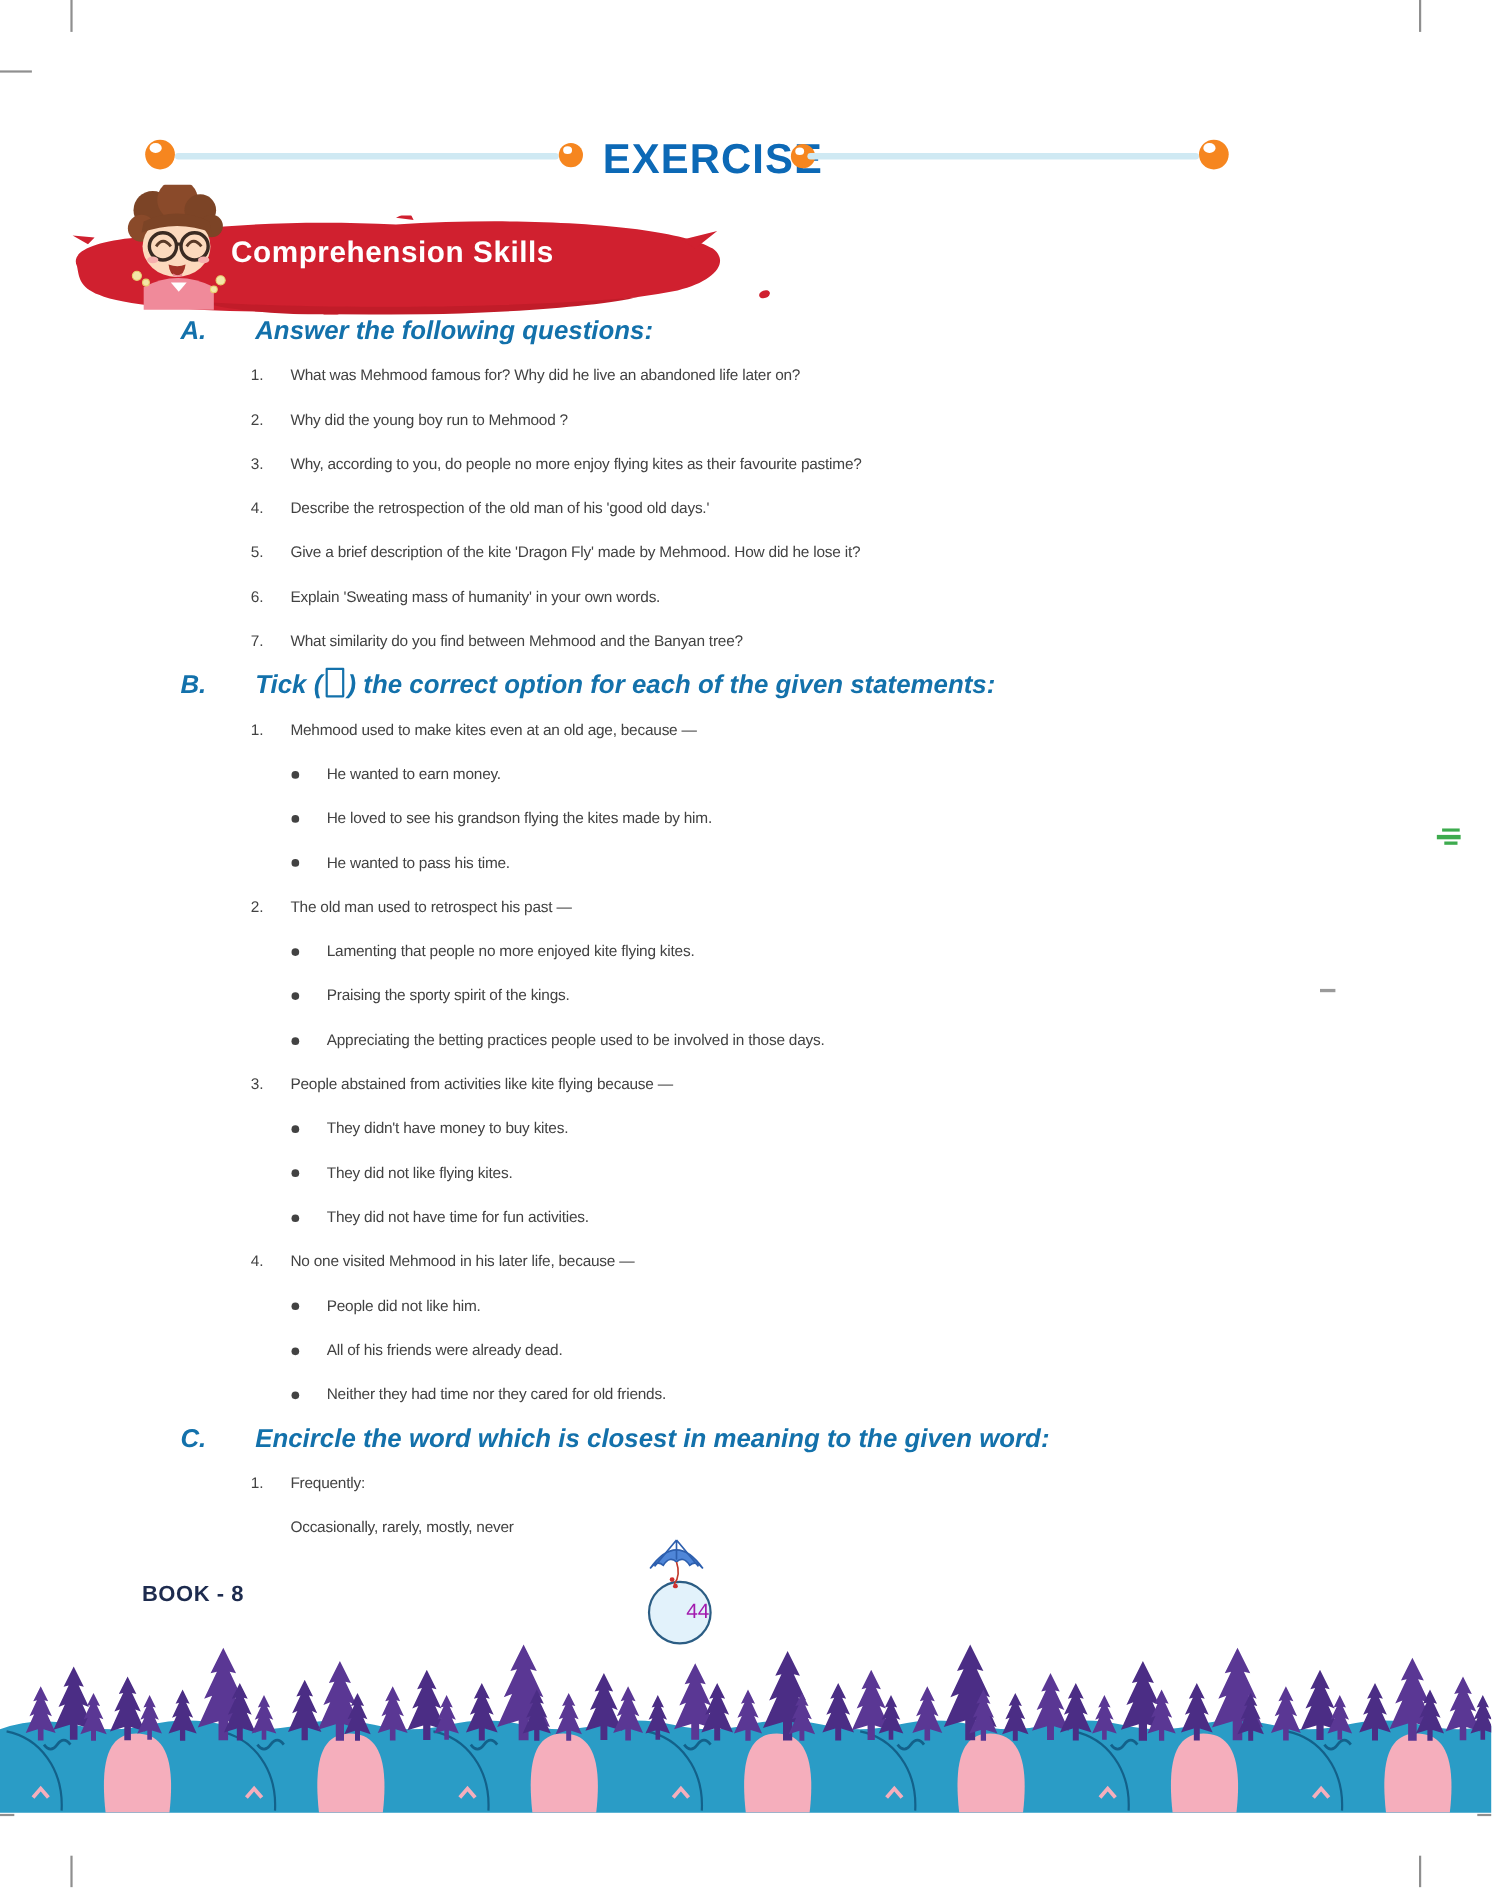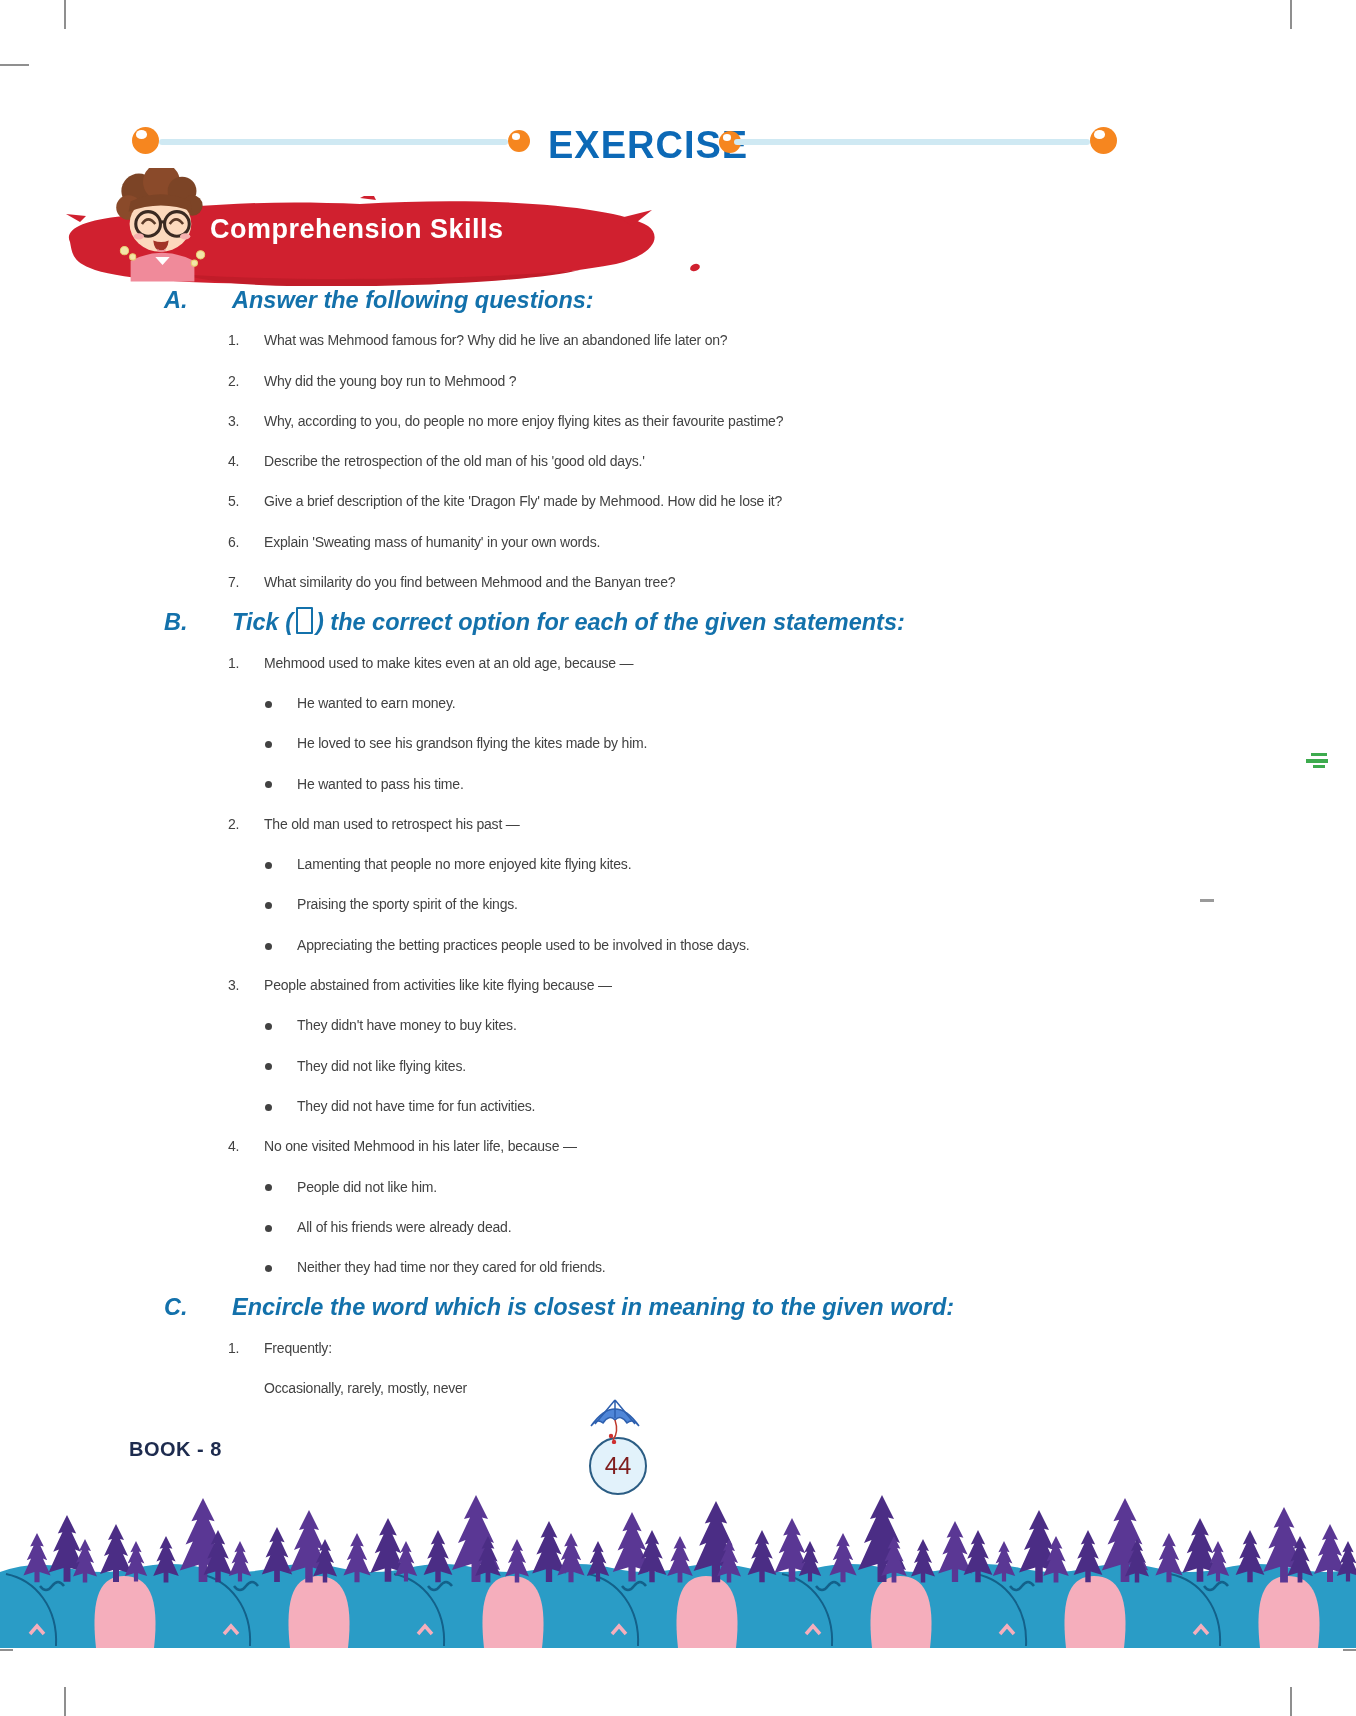--- a/index.html
+++ b/index.html
@@ -54,21 +54,21 @@
     background:var(--text,#424242);vertical-align:middle;margin-right:25px;}
   .tofu{display:inline-block;width:13px;height:23px;border:2.5px solid var(--heading_blue,#1371ab);
     margin:0 3px;vertical-align:-4px;border-radius:1px;}
 
   
   .book-label{position:absolute;left:129px;top:1438px;font-size:20px;font-weight:bold;
     color:var(--footer_navy,#1d2b4e);letter-spacing:0.5px;}
   .deco{position:absolute;left:0;top:1482px;width:1356px;height:168px;z-index:1;}
   .page-badge{position:absolute;left:589px;top:1437px;width:54px;height:54px;border-radius:50%;
     background:var(--badge_fill,#e2f2fb);border:2.5px solid var(--badge_border,#2b5d84);
-    display:flex;align-items:center;justify-content:center;font-size:24px;color:#7f1d1d;z-index:4;}
+    display:flex;align-items:center;justify-content:flex-end;font-size:19px;color:#a21caf;z-index:4;}
   .kite{position:absolute;left:587px;top:1396px;width:56px;height:48px;z-index:5;}
   .green-streak{position:absolute;left:1306px;top:753px;width:22px;height:16px;}
 </style>
 </head>
 <body>
 
 <div class="page">
 
   <div class="crop cm-tl-v"></div>
   <div class="crop cm-tl-h"></div>

